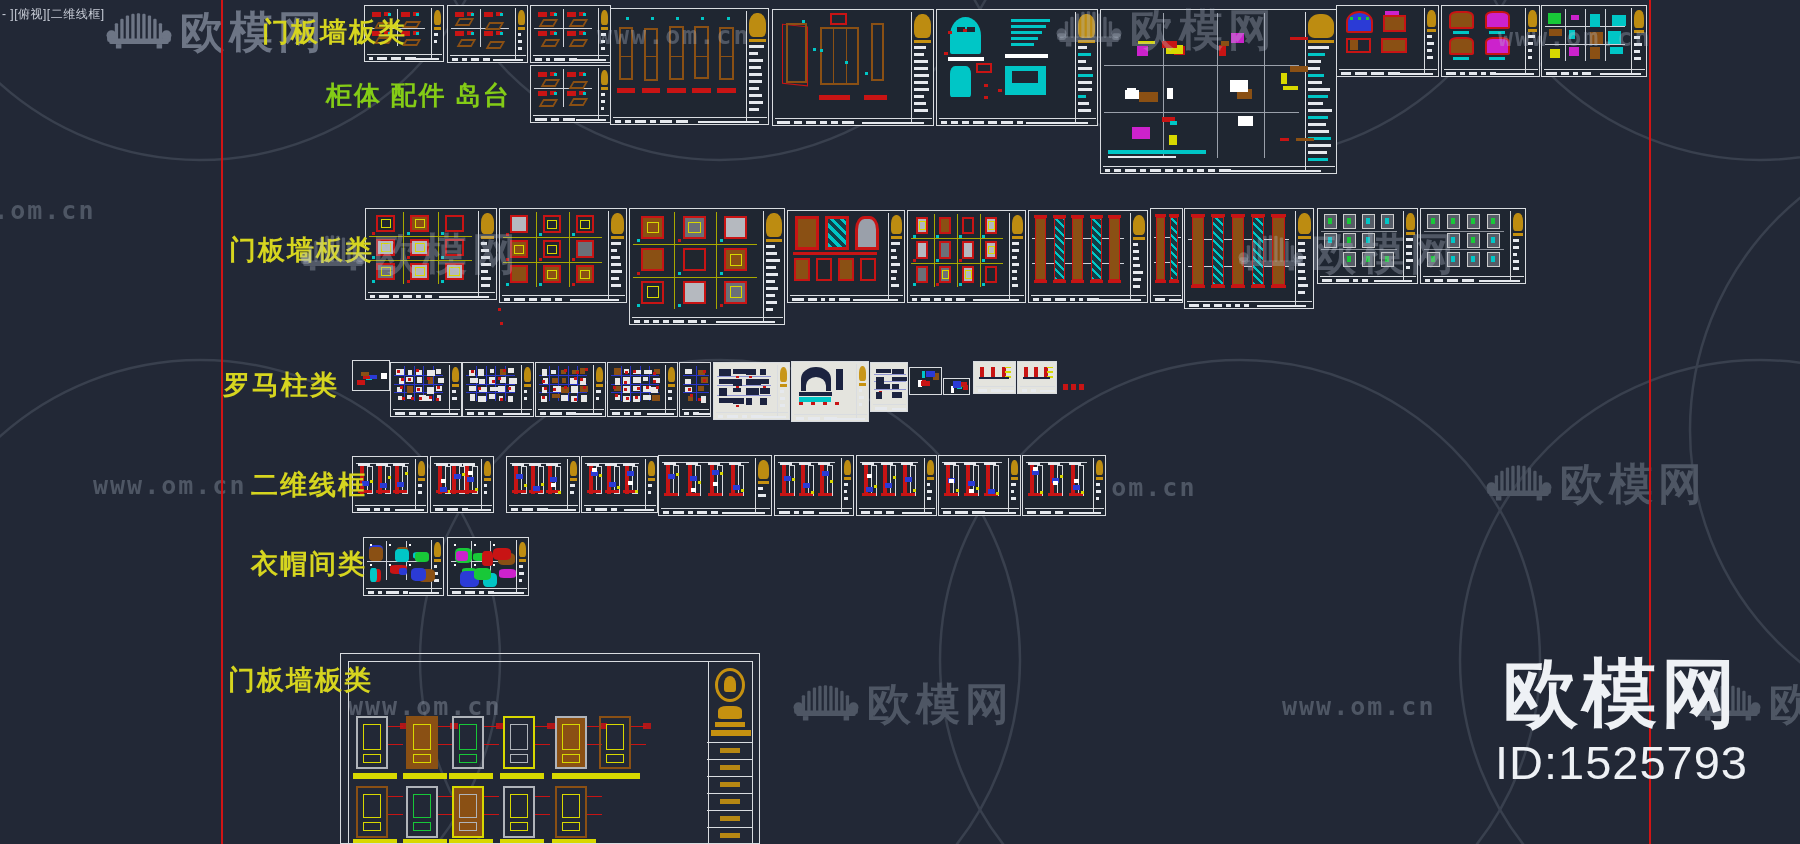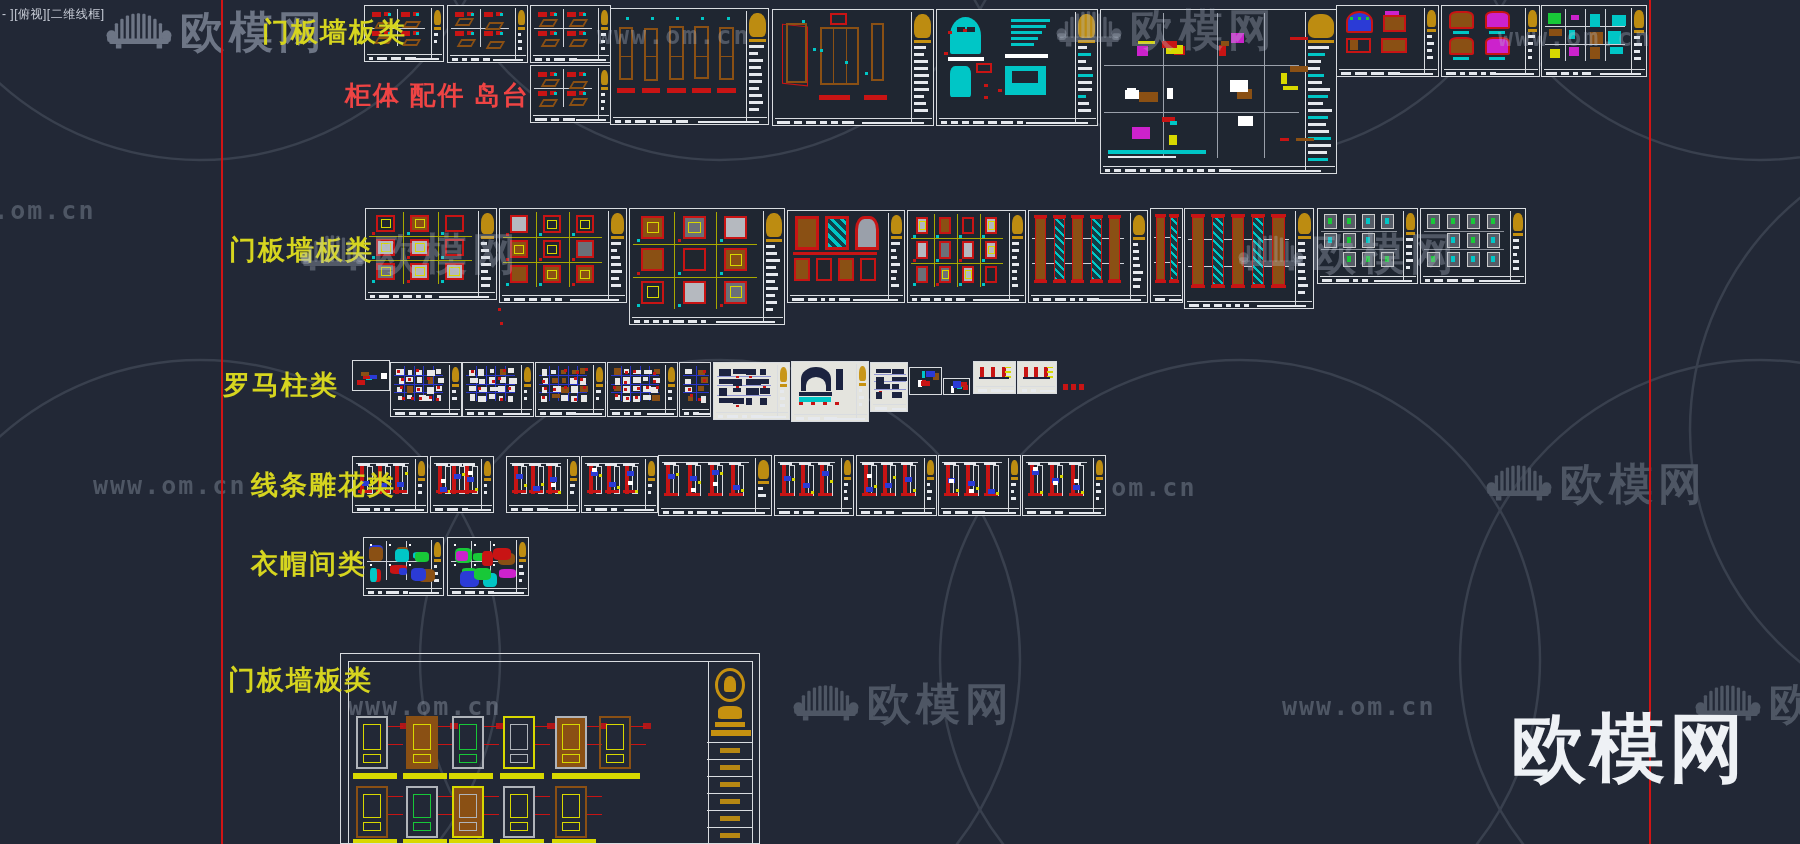--- a/index.html
+++ b/index.html
@@ -1739,24 +1739,24 @@
     </div>
   <div id="marks" class="abs" style="left:0;top:0;z-index:20">
       <div style="position: absolute; left: 498px; top: 308px; width: 3px; height: 3px; background: rgb(200, 20, 20);"></div>
       <div style="position: absolute; left: 500px; top: 322px; width: 3px; height: 3px; background: rgb(200, 20, 20);"></div>
       <div style="position: absolute; left: 1063px; top: 384px; width: 5px; height: 6px; background: rgb(200, 20, 20);"></div>
       <div style="position: absolute; left: 1071px; top: 384px; width: 5px; height: 6px; background: rgb(200, 20, 20);"></div>
       <div style="position: absolute; left: 1079px; top: 384px; width: 5px; height: 6px; background: rgb(200, 20, 20);"></div>
     </div>
   <div id="labels" class="abs" style="left:0;top:0;z-index:30">
       <div class="cat-label" style="left: 262px; top: 18px; font-size: 27px; color: rgb(214, 213, 31); letter-spacing: 2px;">门板墙板类</div>
-      <div class="cat-label" style="left: 345px; top: 82px; font-size: 26px; color: #ef4444; letter-spacing: 2px;">柜体 配件 岛台</div>
+      <div class="cat-label" style="left: 326px; top: 82px; font-size: 26px; color: #84cc16; letter-spacing: 2px;">柜体 配件 岛台</div>
       <div class="cat-label" style="left: 229px; top: 236px; font-size: 27px; color: rgb(214, 213, 31); letter-spacing: 2px;">门板墙板类</div>
       <div class="cat-label" style="left: 223px; top: 371px; font-size: 27px; color: rgb(214, 213, 31); letter-spacing: 2px;">罗马柱类</div>
-      <div class="cat-label" style="left: 251px; top: 471px; font-size: 27px; color: rgb(214, 213, 31); letter-spacing: 2px;">线条雕花类</div>
+      <div class="cat-label" style="left: 251px; top: 471px; font-size: 27px; color: rgb(214, 213, 31); letter-spacing: 2px;">二维线框</div>
       <div class="cat-label" style="left: 251px; top: 550px; font-size: 27px; color: rgb(214, 213, 31); letter-spacing: 2px;">衣帽间类</div>
       <div class="cat-label" style="left: 228px; top: 666px; font-size: 27px; color: rgb(214, 213, 31); letter-spacing: 2px;">门板墙板类</div>
     </div>
   <div id="wm-over" class="abs" style="left:0;top:0;z-index:40">
       <div class="wm-logo" style="left: 1056px; top: 8px; color: rgba(185, 193, 209, 0.32);">
         <svg width="66" height="44" viewBox="0 0 120 80">
           <rect x="16" y="24" width="6" height="30" rx="2" fill="rgba(185,193,209,0.32)"></rect>
           <rect x="26" y="16" width="6" height="38" rx="2" fill="rgba(185,193,209,0.32)"></rect>
           <rect x="36" y="10" width="6" height="44" rx="2" fill="rgba(185,193,209,0.32)"></rect>
           <rect x="46" y="7" width="6" height="47" rx="2" fill="rgba(185,193,209,0.32)"></rect>
@@ -1821,14 +1821,15 @@
       <div class="wm-site" style="left: 1498px; top: 25px; color: rgba(185, 193, 209, 0.32);">www.om.cn</div>
       <div class="wm-site" style="left: 348px; top: 694px; color: rgba(185, 193, 209, 0.32);">www.om.cn</div>
     </div>
   <div id="guides" class="abs" style="left:0;top:0;z-index:45">
       <div style="position: absolute; left: 221px; top: 0px; width: 2px; height: 844px; background: rgb(208, 20, 20);"></div>
       <div style="position: absolute; left: 1649px; top: 0px; width: 2px; height: 844px; background: rgb(208, 20, 20);"></div>
     </div>
   <div id="vplabel">- ][俯视][二维线框]</div>
   <div id="brand" style="color: rgb(238, 241, 245);">
     <div class="b-name">欧模网</div>
+    <div class="b-id">ID:1525793</div>
   </div>
 </div>
 
 </body></html>

